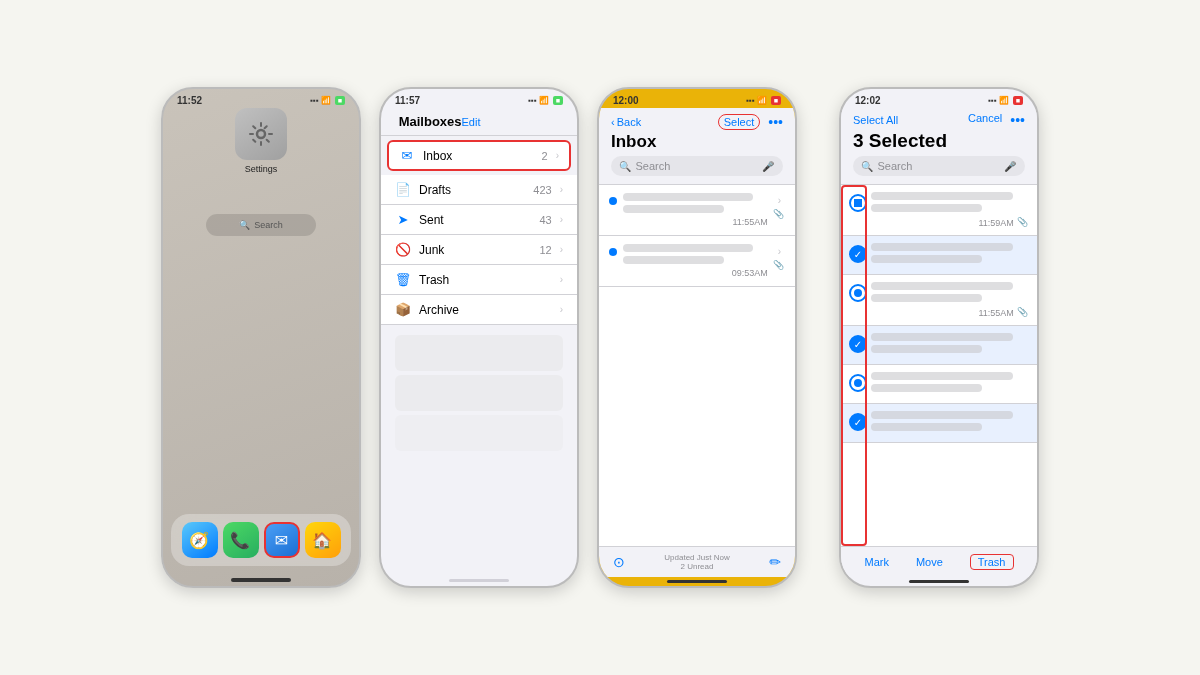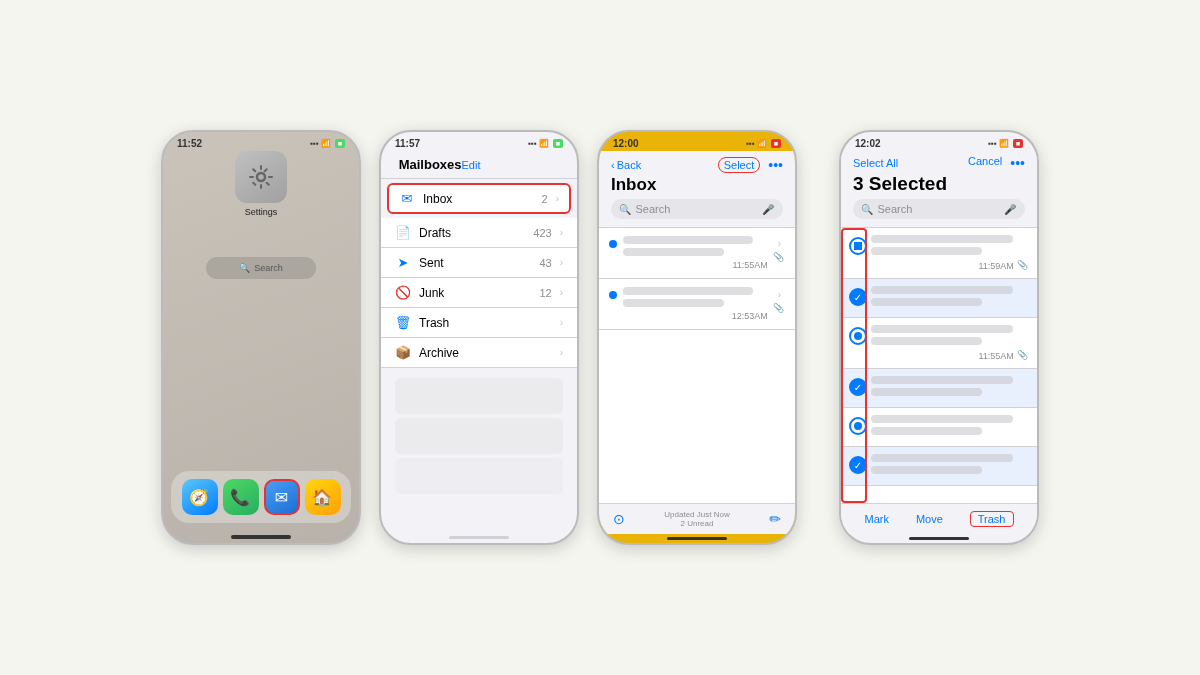--- a/index.html
+++ b/index.html
@@ -10,21 +10,21 @@
       display: flex;
       align-items: center;
       justify-content: center;
       gap: 18px;
       font-family: -apple-system, BlinkMacSystemFont, 'Helvetica Neue', Arial, sans-serif;
     }
 
     
     .phone {
       width: 200px;
-      height: 415px;
+      height: 501px;
       background: #d6d0c8;
       border-radius: 32px;
       border: 2px solid #bbb;
       overflow: hidden;
       position: relative;
       display: flex;
       flex-direction: column;
       box-shadow: 0 4px 16px rgba(0,0,0,0.18);
     }
 
@@ -424,21 +424,21 @@
       <div style="display:flex;flex-direction:column;align-items:center;gap:3px;">
         <span class="email-chevron">›</span>
         <span style="font-size:9px;color:#8e8e93;">📎</span>
       </div>
     </div>
     <div class="email-row">
       <div class="unread-dot"></div>
       <div class="email-content">
         <div class="email-blurred long"></div>
         <div class="email-blurred short"></div>
-        <div class="email-time">12:53AM</div>
+        <div class="email-time">09:53AM</div>
       </div>
       <div style="display:flex;flex-direction:column;align-items:center;gap:3px;">
         <span class="email-chevron">›</span>
         <span style="font-size:9px;color:#8e8e93;">📎</span>
       </div>
     </div>
   </div>
   <div class="inbox-footer">
     <span class="footer-icon">⊙</span>
     <div>

